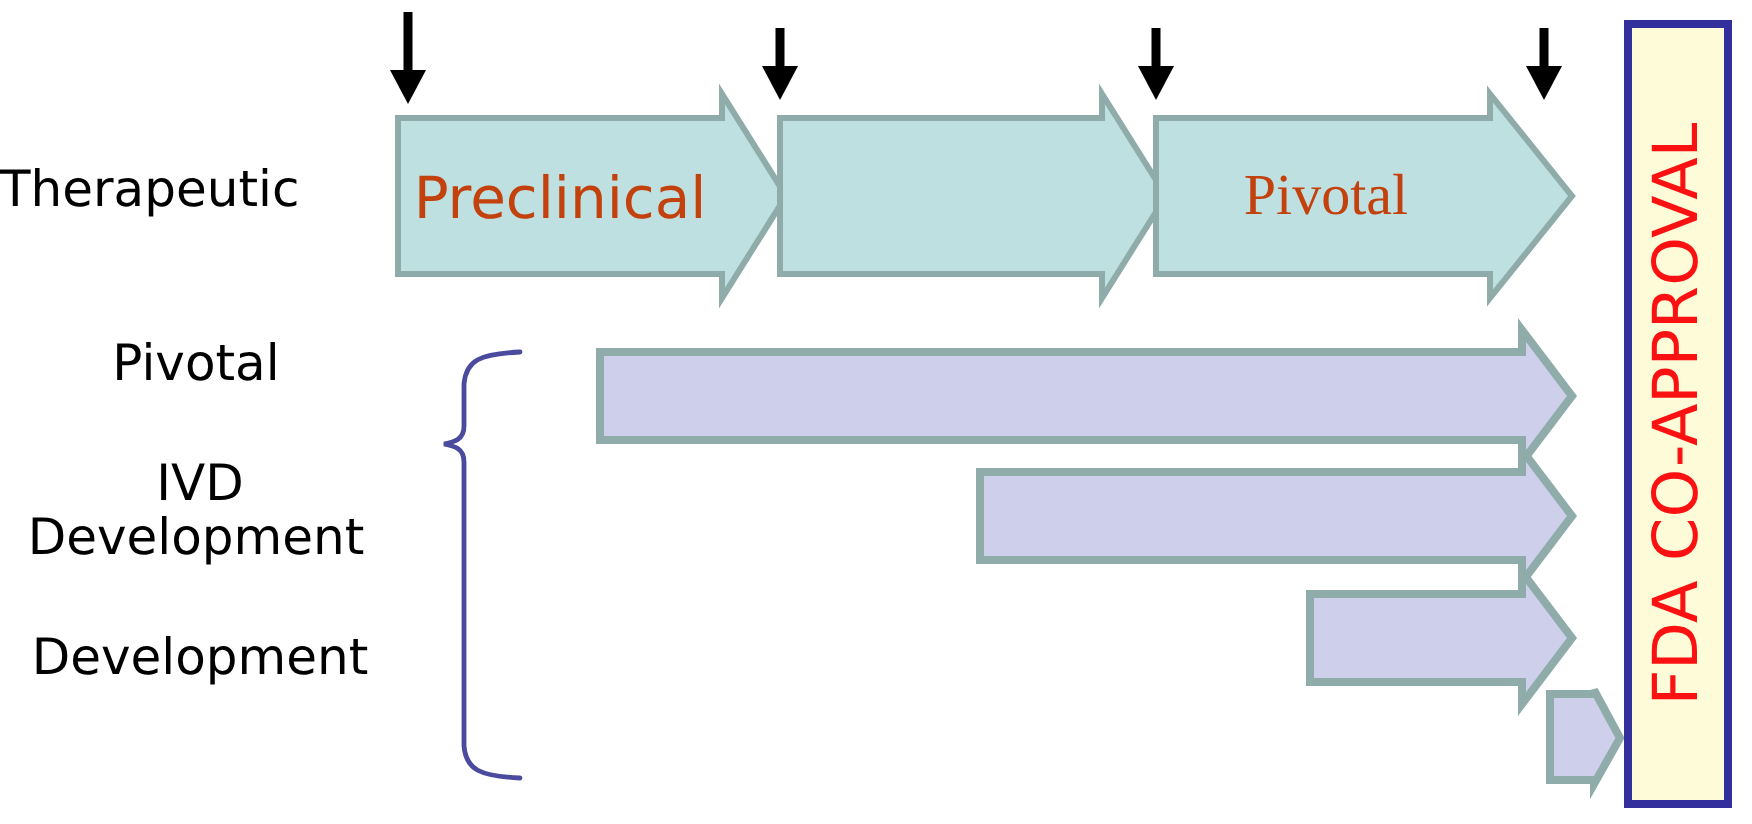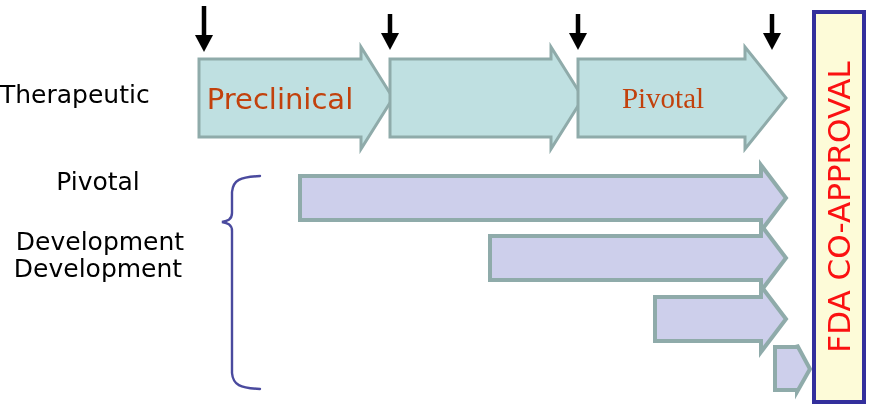--- a/index.html
+++ b/index.html
@@ -158,20 +158,21 @@
     </g>
   </svg>
 
   <div class="lbl" id="label-therapeutic">
     <span class="line1">Therapeutic</span>
     <span class="line2">Pivotal</span>
     <span class="line3">Development</span>
   </div>
 
   <div class="lbl" id="label-ivd">
+    <span>IVD</span>
     <span>Development</span>
   </div>
 
   <div class="phase-text" style="left:199px; top:82px; width:162px;">Preclinical</div>
   <div class="phase-text" style="left:578px; top:82px; width:170px;font-family:Liberation Serif, serif;">Pivotal</div>
 
   <div id="fda-box"></div>
   <div id="fda-text">
     <span>FDA CO-APPROVAL</span>
   </div>

